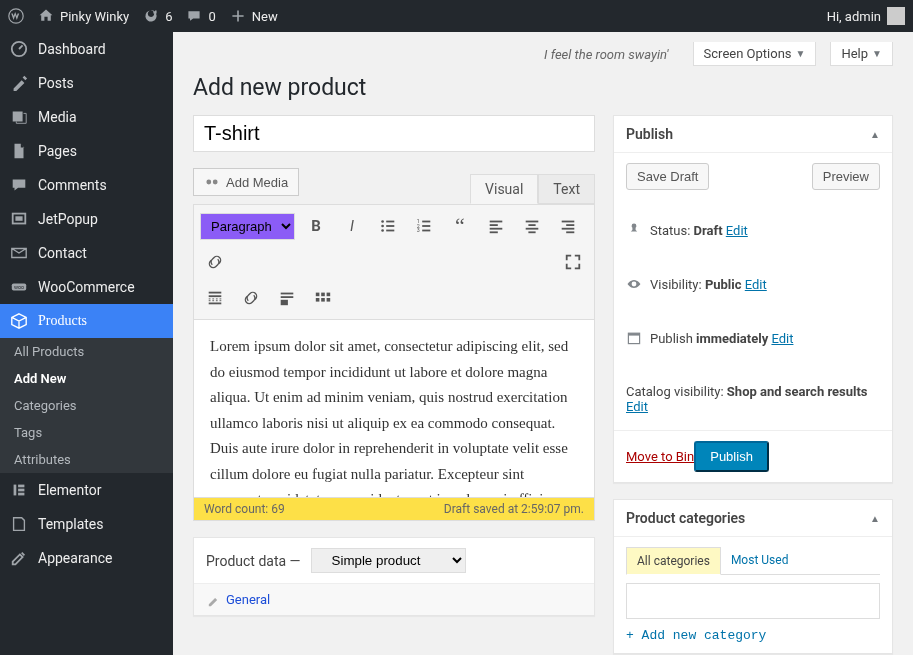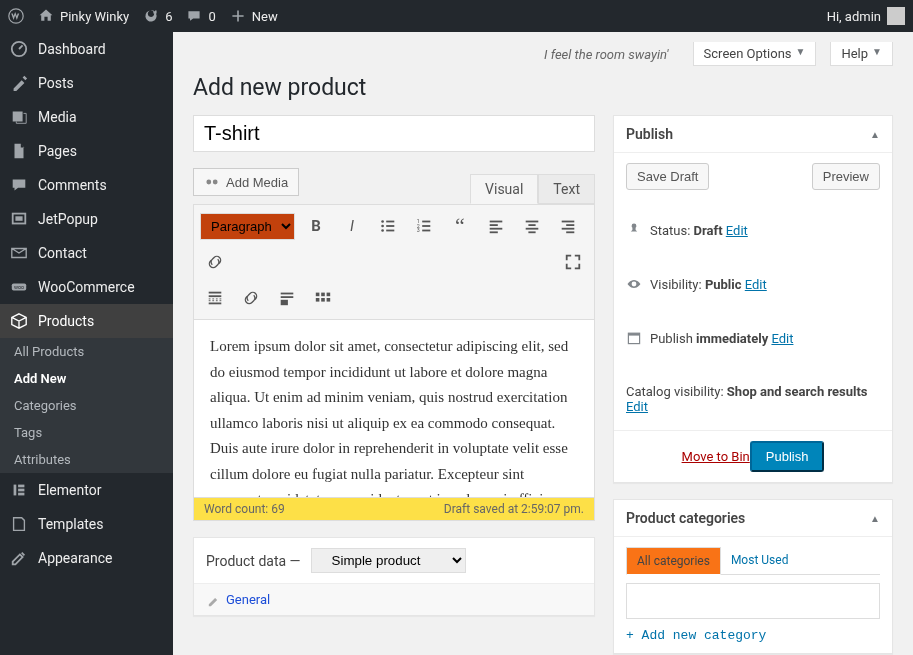--- a/index.html
+++ b/index.html
@@ -11,66 +11,66 @@
 .adminbar .left, .adminbar .right { display: flex; align-items: center; gap: 14px; }
 .adminbar .item { display: flex; align-items: center; gap: 6px; color: #eee; cursor: pointer; }
 .adminbar svg { width: 16px; height: 16px; fill: #a0a5aa; }
 .avatar { width: 18px; height: 18px; background: #ccc; }
 
 
 .wrap { display: flex; height: calc(655px - 32px); }
 .sidebar { width: 173px; background: #23282d; color: #eee; flex-shrink: 0; }
 .menu-item { display: flex; align-items: center; gap: 10px; padding: 8px 10px; color: #eee; cursor: pointer; font-size: 14px; }
 .menu-item svg { width: 18px; height: 18px; fill: #a0a5aa; }
-.menu-item.current { background: #404040; color: #fff; position: relative; }
+.menu-item.current { background: #3b82f6; color: #fff; position: relative; font-family: Liberation Serif, serif; }
 .menu-item.current svg { fill: #fff; }
 .menu-item.current::after { content:""; position:absolute; right:-8px; top:50%; transform:translateY(-50%); border:8px solid transparent; border-right-color:#f1f1f1; }
 .submenu { background: #32373c; }
 .submenu .sub { padding: 6px 10px 6px 14px; font-size: 13px; color: #b4b9be; cursor: pointer; }
 .submenu .sub.active { color: #fff; font-weight: 600; }
 
 
 .main { flex: 1; padding: 10px 20px 0 20px; overflow: hidden; position: relative; }
 .top-opts { display: flex; justify-content: flex-end; gap: 14px; align-items: center; font-size: 13px; }
 .top-opts .tagline { color: #666; font-style: italic; margin-right: 10px; }
-.top-opts .tab { border: 1px solid #ddd; border-top: none; background: #fff; padding: 4px 10px; cursor: pointer; display:flex; gap:4px; }
+.top-opts .tab { border: 1px solid #ddd; border-top: none; background: #fff; padding: 4px 10px; cursor: pointer; display:flex; align-items:center; gap:4px; }
 h1.page-title { font-size: 23px; font-weight: 400; margin: 8px 0 14px; color: #23282d; }
 
 .cols { display: flex; gap: 18px; }
 .col-main { flex: 1; min-width: 0; }
 .col-side { width: 280px; flex-shrink: 0; }
 
 .title-input { width: 100%; font-size: 20px; padding: 6px 10px; border: 1px solid #ddd; background: #fff; }
 
 .add-media-btn { display: inline-flex; align-items: center; gap: 6px; background: #f7f7f7; border: 1px solid #ccc; padding: 5px 10px; margin: 16px 0 8px; cursor: pointer; font-size: 13px; color: #555; }
 .ed-tabs { display: flex; }
 .ed-tab { padding: 6px 14px; border: 1px solid #ddd; background: #ebebeb; cursor: pointer; color: #555; font-size: 14px; }
 .ed-tab.active { background: #f5f5f5; border-bottom-color: #f5f5f5; }
 
 .toolbar { border: 1px solid #ddd; background: #f5f5f5; padding: 6px; display: flex; flex-wrap: wrap; gap: 6px; align-items: center; }
-.fmt-select { border: 1px solid #ddd; background: #c2410c; padding: 4px 6px; font-size: 13px; }
+.fmt-select { border: 1px solid #ddd; background: #8b5cf6; padding: 4px 6px; font-size: 13px; }
 .tbtn { width: 30px; height: 30px; display: flex; align-items: center; justify-content: center; cursor: pointer; color: #555; font-size: 15px; }
 .tbtn svg { width:18px; height:18px; fill:#555; }
 
 .editor-body { border: 1px solid #ddd; border-top: none; background: #fff; padding: 14px 16px; font-family: Georgia, serif; font-size: 15px; line-height: 1.7; color: #333; height: 178px; overflow: hidden; }
 .editor-status { display: flex; justify-content: space-between; border: 1px solid #ddd; border-top: none; background: #fde047; padding: 4px 10px; font-size: 12px; color: #666; }
 
 .postbox { background: #fff; border: 1px solid #e5e5e5; box-shadow: 0 1px 1px rgba(0,0,0,.04); margin-bottom: 16px; }
 .postbox .hndle { padding: 10px 12px; font-weight: 600; font-size: 14px; display: flex; justify-content: space-between; align-items: center; border-bottom: 1px solid #eee; cursor: pointer; }
 .postbox .inside { padding: 10px 12px; font-size: 13px; }
 .btn { background: #f7f7f7; border: 1px solid #ccc; padding: 5px 10px; cursor: pointer; font-size: 13px; color: #555; border-radius: 3px; }
 .btn-primary { background: #0085ba; border-color: #006799; color: #fff; padding: 6px 14px; font-size: 13px; border-radius: 3px; cursor: pointer; }
 .pub-row { display: flex; align-items: center; gap: 8px; padding: 6px 0; color: #444; margin-top: 26px; }
 .pub-row svg { width: 16px; height: 16px; fill: #82878c; flex-shrink: 0; }
-.pub-actions { display: flex; justify-content: center; align-items: center; border-top: 1px solid #eee; padding: 10px 12px; }
+.pub-actions { display: flex; justify-content: flex-start; align-items: center; border-top: 1px solid #eee; padding: 10px 12px; }
 .trash-link { color: #a00; }
 
 .cat-tabs { display: flex; border-bottom: 1px solid #ddd; margin-bottom: 8px; }
 .cat-tab { padding: 6px 10px; font-size: 12px; cursor: pointer; color: #0073aa; }
-.cat-tab.active { border: 1px solid #ddd; border-bottom-color: #fff; margin-bottom: -1px; background: #f97316; color: #444; }
+.cat-tab.active { border: 1px solid #ddd; border-bottom-color: #fff; margin-bottom: -1px; background: #fef9c3; color: #444; }
 .cat-list { border: 1px solid #ddd; min-height: 36px; margin-bottom: 8px; }
 .add-cat { color: #0073aa; font-size: 13px; cursor: pointer; font-family: Liberation Mono, monospace; }
 
 .tag-row { display: flex; gap: 6px; }
 .tag-input { flex: 1; border: 1px solid #ddd; padding: 5px; }
 
 .pdata-head { display: flex; align-items: center; gap: 10px; padding: 10px 12px; font-size: 14px; }
 .pdata-head select { border: 1px solid #ddd; padding: 3px 16px; width: 155px; }
 .pdata-tabs { background: #f8f8f8; border-top: 1px solid #eee; padding: 8px 12px; color: #1d4ed8; font-size: 13px; display:flex; align-items:center; gap:6px; }
 .pdata-tabs svg { width:14px; height:14px; fill:#aaa; }

